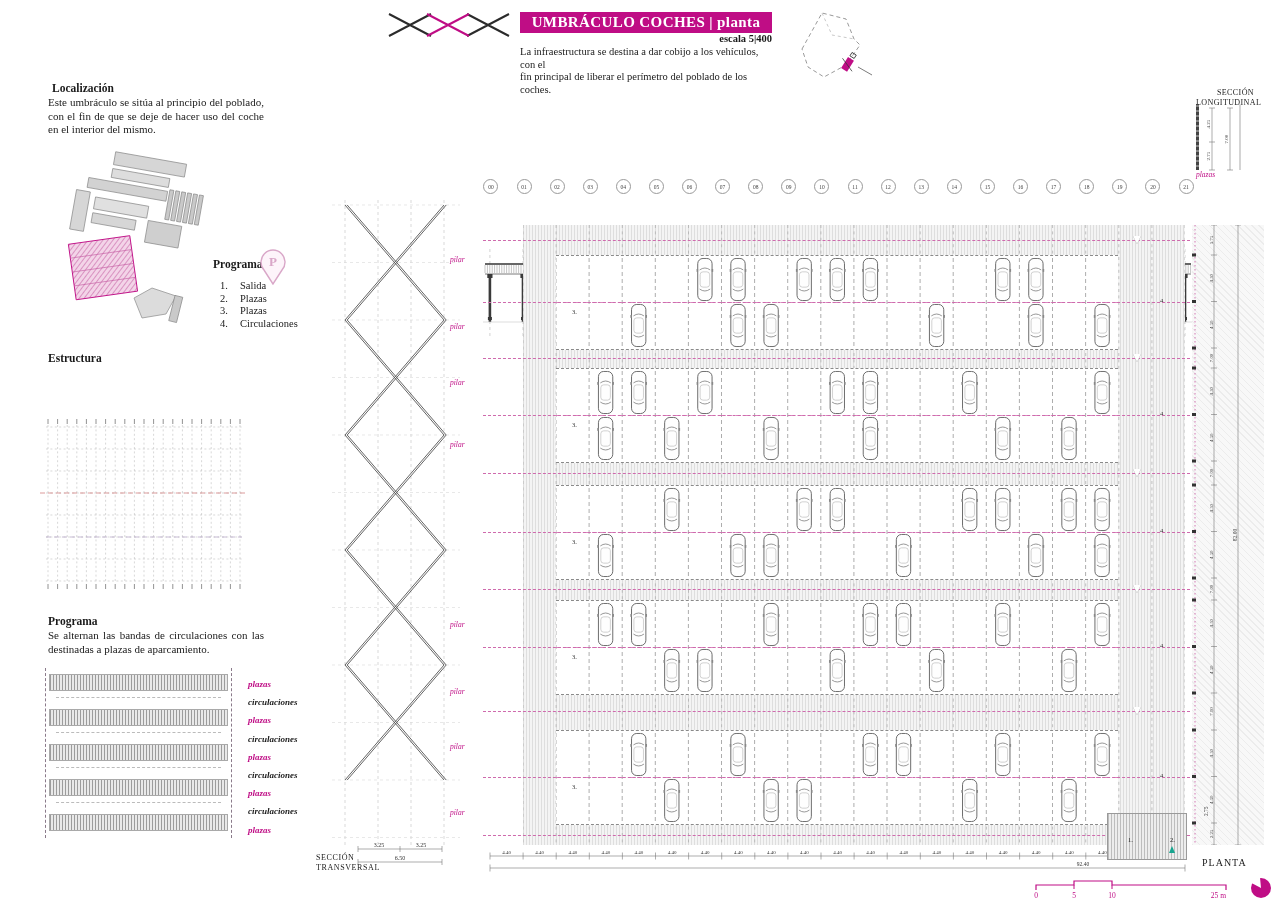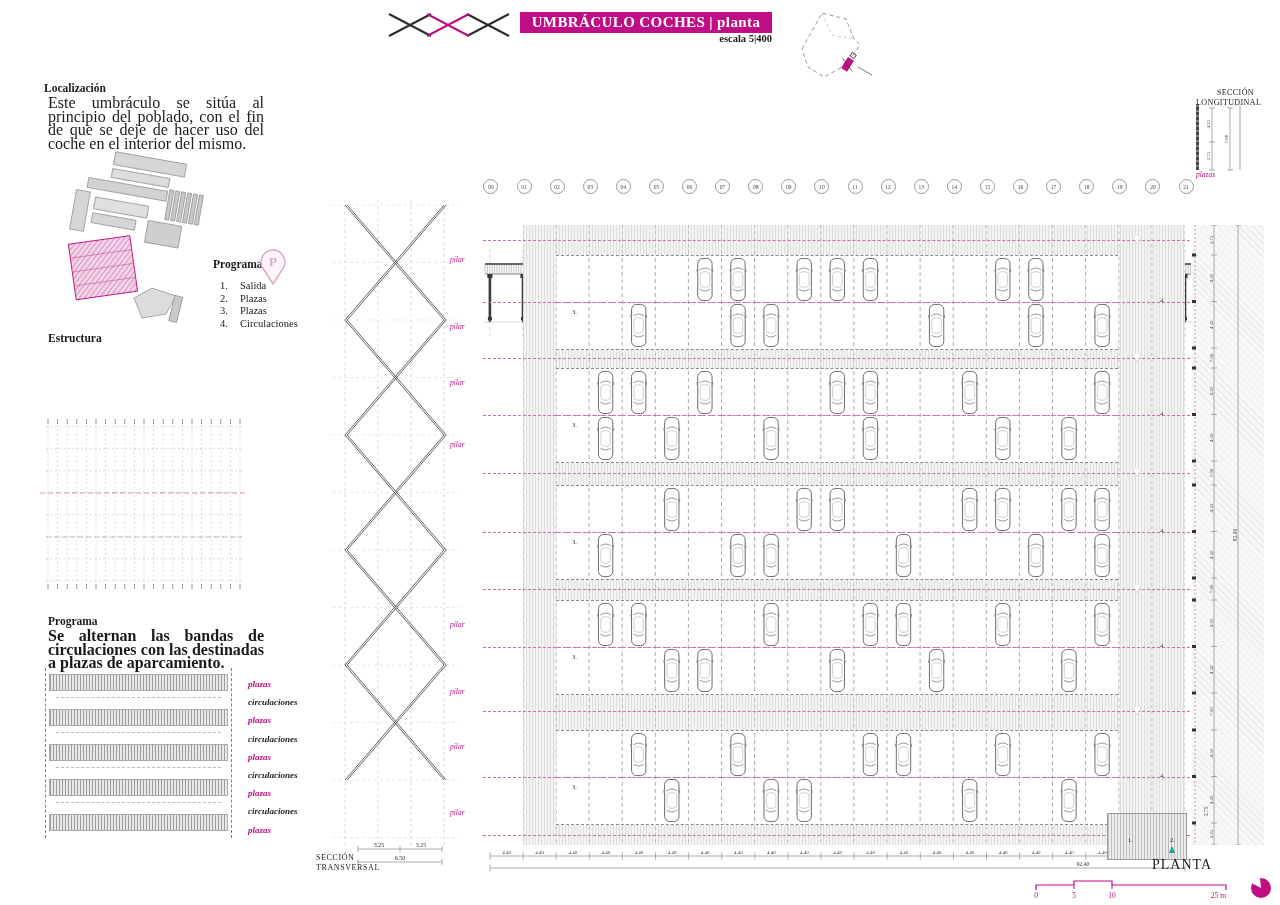--- a/index.html
+++ b/index.html
@@ -1,38 +1,38 @@
 <!DOCTYPE html>
 <html><head>
 <meta charset="utf-8">
 <style>
   html,body{margin:0;padding:0;background:#fff;}
   #board{position:relative;width:1280px;height:905px;background:#fff;overflow:hidden;
          font-family:"Liberation Serif","DejaVu Serif",serif;color:#1a1a1a;}
   .abs{position:absolute;}
   h3.head{font-size:11.5px;font-weight:bold;margin:0 0 2px 0;}
-  .body-txt{font-size:16px;line-height:13.5px;text-align:justify;}
+  .body-txt{font-size:11px;line-height:13.5px;text-align:justify;}
   
   #title-bar{left:520px;top:12px;width:252px;height:21px;background:#BF0D85;
              display:flex;align-items:center;justify-content:center;}
   #title-bar span{color:#fff;font-weight:bold;font-size:15px;letter-spacing:.4px;white-space:nowrap;text-align:right;}
   #escala{left:520px;top:33px;width:252px;text-align:right;font-weight:bold;font-size:10.5px;}
   #descr{left:520px;top:46px;width:254px;font-size:10.5px;line-height:12.5px;}
   #descr span{display:block;}
   
-  #loc-head{left:44px;top:82px;width:220px;}
+  #loc-head{left:52px;top:82px;width:220px;}
   #loc-body{left:48px;top:96px;width:216px;}
   #prog-head{left:213px;top:258px;}
   #prog-list{left:220px;top:280px;width:110px;font-size:10.5px;}
   .prog-row{display:flex;line-height:12.5px;}
   .prog-row .n{width:20px;}
-  #estr-head{left:48px;top:332px;}
+  #estr-head{left:48px;top:352px;}
   #estr-body{left:48px;top:366px;width:216px;}
   #esp-head{left:48px;top:615px;}
-  #esp-body{left:48px;top:629px;width:216px;font-weight:bold;}
+  #esp-body{left:48px;top:629px;width:216px;}
   
   #esp-diagram{left:45px;top:668px;width:185px;height:170px;border-left:1px dashed #8a7a8a;border-right:1px dashed #8a7a8a;}
   .strip-hatch{position:absolute;left:3px;right:3px;height:15px;
       background:repeating-linear-gradient(90deg,#9c9c9c 0 1px,#e9e9e9 1px 3px);
       border:1px solid #a9a9a9;}
   .strip-white{position:absolute;left:10px;right:10px;height:0;border-top:1px dashed #bbb;}
   #esp-labels{left:248px;top:679px;width:90px;}
   .esp-lab{display:block;height:18.2px;font-size:9px;font-style:italic;font-weight:bold;}
   .esp-lab.mag{color:#BF0D85;}
   
@@ -53,21 +53,21 @@
   #right-strip{left:1192px;top:225px;width:72px;height:620px;
       background:repeating-linear-gradient(45deg,#ececec 0 1px,#f8f8f8 1px 5px);}
   #bottom-stipple{left:483px;top:836px;width:624px;height:30px;
       background-image:radial-gradient(#9a9a9a .6px,transparent .7px);background-size:4px 4px;}
   #annex{left:1107px;top:813px;width:78px;height:45px;
       background:repeating-linear-gradient(90deg,#bdbdbd 0 1px,#ededed 1px 3px);
       border:1px solid #9a9a9a;}
   #annex .num{position:absolute;top:22px;font-size:6.5px;color:#222;}
   #annex .tri{position:absolute;width:0;height:0;border-left:3.5px solid transparent;border-right:3.5px solid transparent;
       border-bottom:7px solid #17a58f;}
-  #planta-lab{left:1152px;top:857px;width:62px;font-size:14px;letter-spacing:1px;font-variant:small-caps;}
+  #planta-lab{left:1202px;top:857px;width:62px;font-size:10px;letter-spacing:1px;font-variant:small-caps;}
   #side-dim{left:1203px;top:816px;font-size:5.5px;color:#444;transform:rotate(-90deg);transform-origin:left top;}
   text{font-family:"Liberation Serif","DejaVu Serif",serif;}
 </style>
 </head>
 <body>
 <div id="board">
 
 <svg width="0" height="0" style="position:absolute">
   <defs>
     <symbol id="car" viewBox="0 0 18 46">
@@ -89,20 +89,24 @@
   <g stroke="#2b2b2b" stroke-width="2" fill="none">
     <path d="M4,8 L46,30 M46,8 L4,30"></path>
     <path d="M82,8 L124,30 M124,8 L82,30"></path>
   </g>
   <path d="M42,8 L84,30 M84,8 L42,30" stroke="#BF0D85" stroke-width="2" fill="none"></path>
 </svg>
 <div class="abs" id="title-bar">
   <span>UMBRÁCULO COCHES | planta</span>
 </div>
 <div class="abs" id="escala">escala 5|400</div>
+<div class="abs" id="descr">
+  <span>La infraestructura se destina a dar cobijo a los vehículos, con el</span>
+  <span>fin principal de liberar el perímetro del poblado de los coches.</span>
+</div>
 
 <svg class="abs" style="left:788px;top:5px" width="100" height="82">
   <path d="M14,44 L34,8 L58,14 L66,34 L72,40 L58,60 L36,72 L20,62 Z" fill="none" stroke="#9a9a9a" stroke-width="1" stroke-dasharray="4,3"></path>
   <path d="M34,8 L44,30 L66,34" fill="none" stroke="#bbb" stroke-width=".8" stroke-dasharray="3,3"></path>
   <g transform="translate(60,52) rotate(32)">
     <rect x="0" y="0" width="7" height="13" fill="#BF0D85"></rect>
     <rect x="1" y="-6" width="5" height="4" fill="none" stroke="#333" stroke-width=".8"></rect>
     <line x1="-4" y1="4" x2="11" y2="10" stroke="#333" stroke-width=".7"></line>
   </g>
   <line x1="70" y1="62" x2="84" y2="70" stroke="#444" stroke-width=".7"></line>

